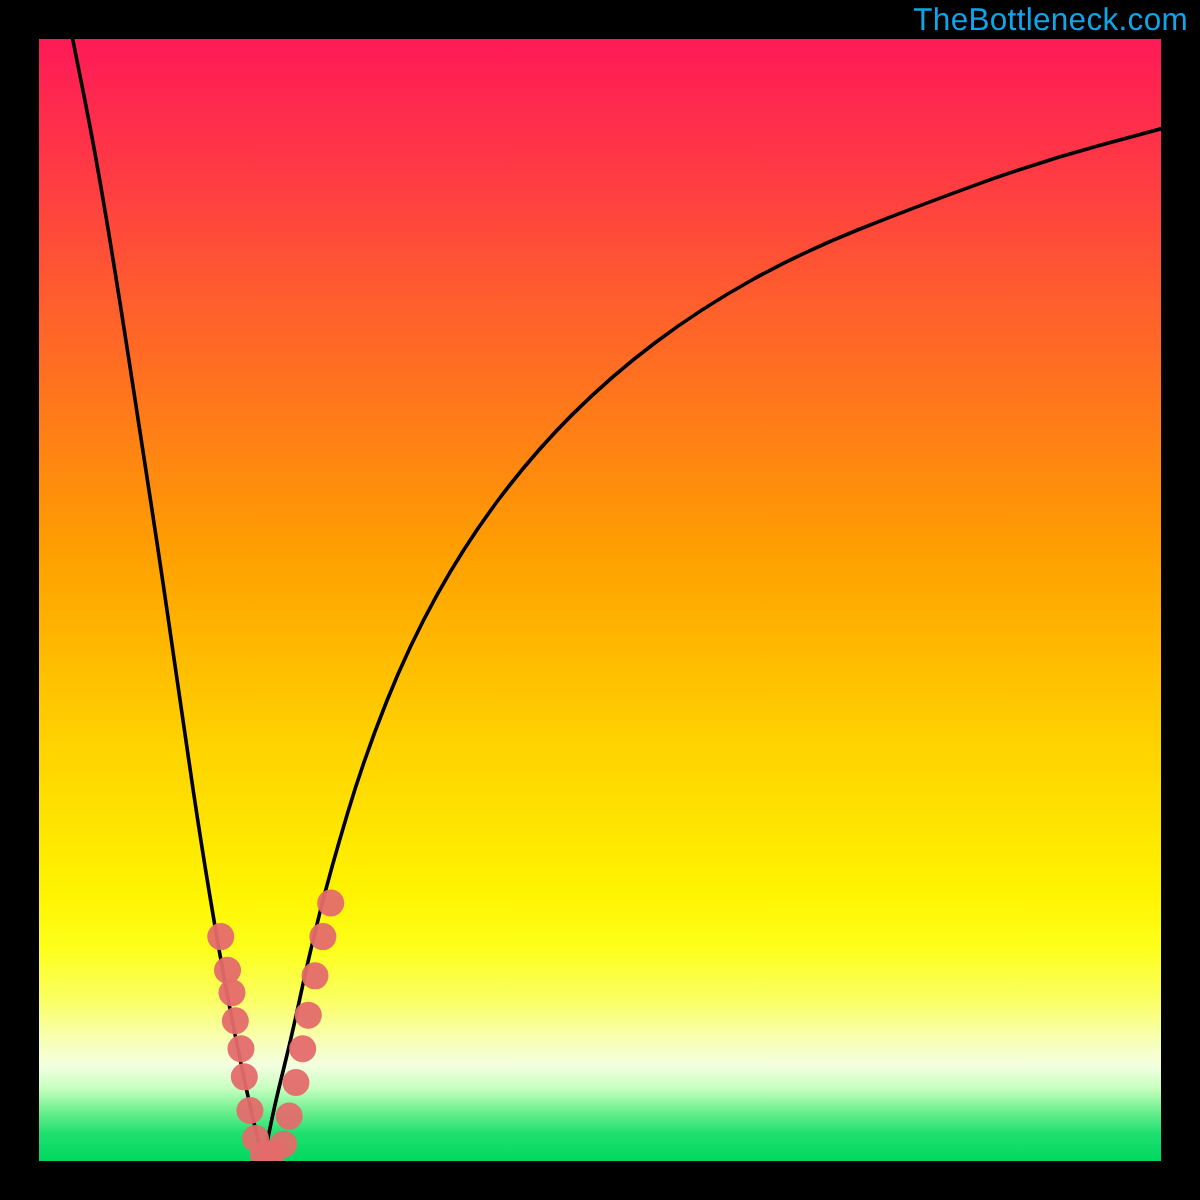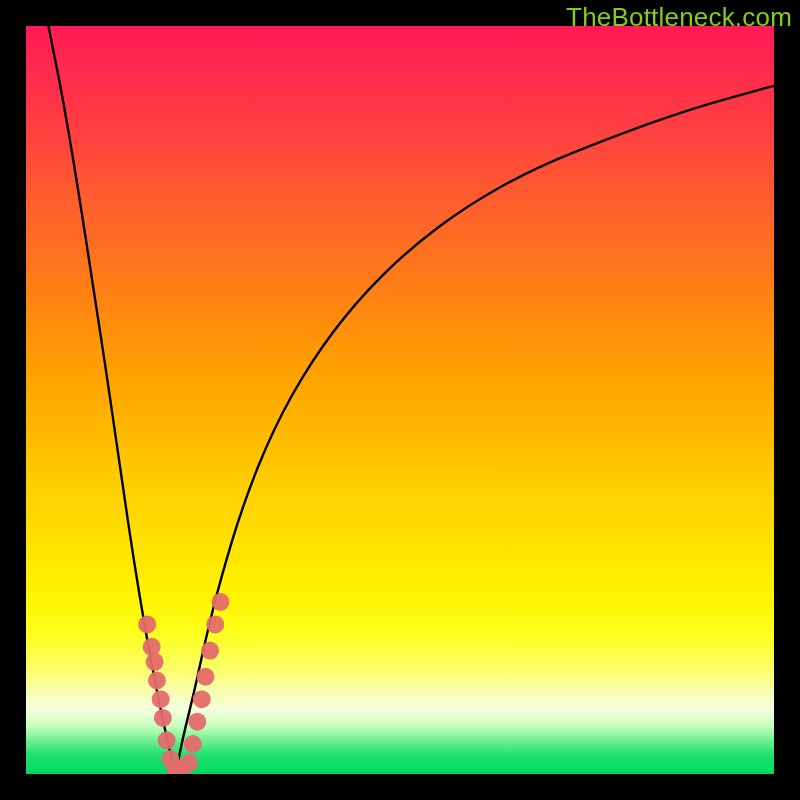--- a/index.html
+++ b/index.html
@@ -52,22 +52,22 @@
     position: absolute;
     left: 0;
     top: 0;
     width: 100%;
     height: 100%;
   }
   .watermark {
     position: absolute;
     top: 2px;
     right: 8px;
-    color: #84cc16;
-    font-size: 26px;
+    color: #0ea5e9;
+    font-size: 21px;
     letter-spacing: 0.2px;
     font-weight: 400;
   }
 </style>
 </head>
 <body>
 
 <div class="frame">
   <div class="gradient"></div>
   <svg class="curves" viewBox="0 0 748 748" preserveAspectRatio="none">

